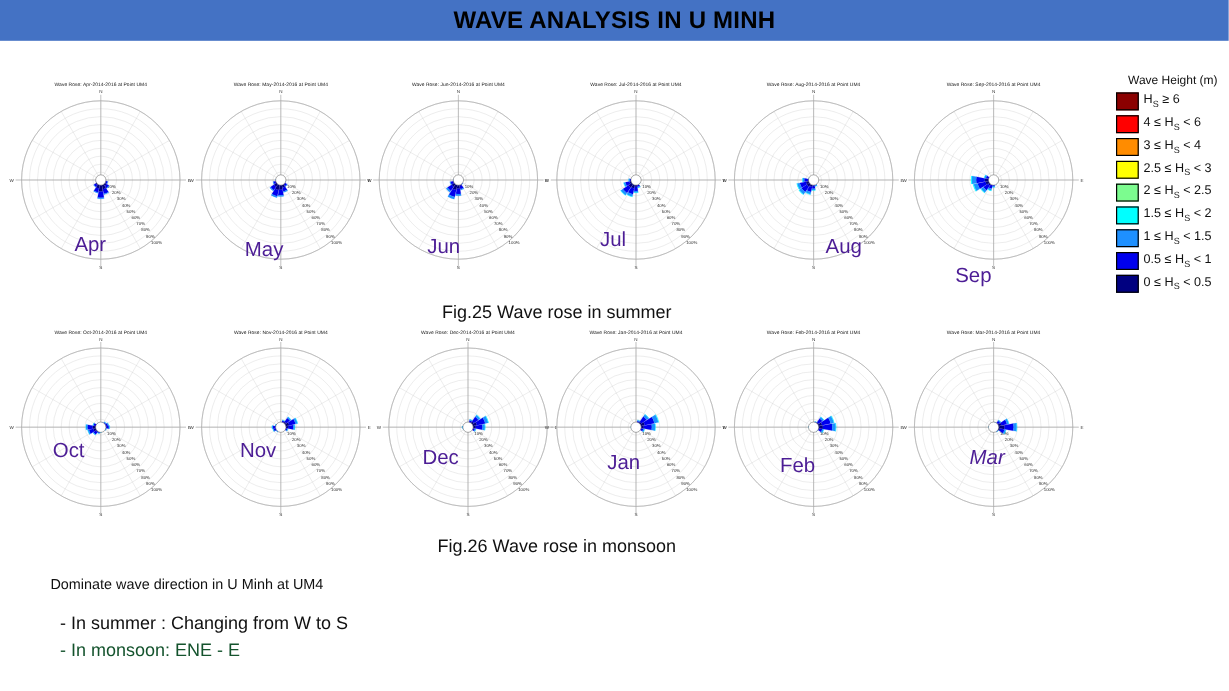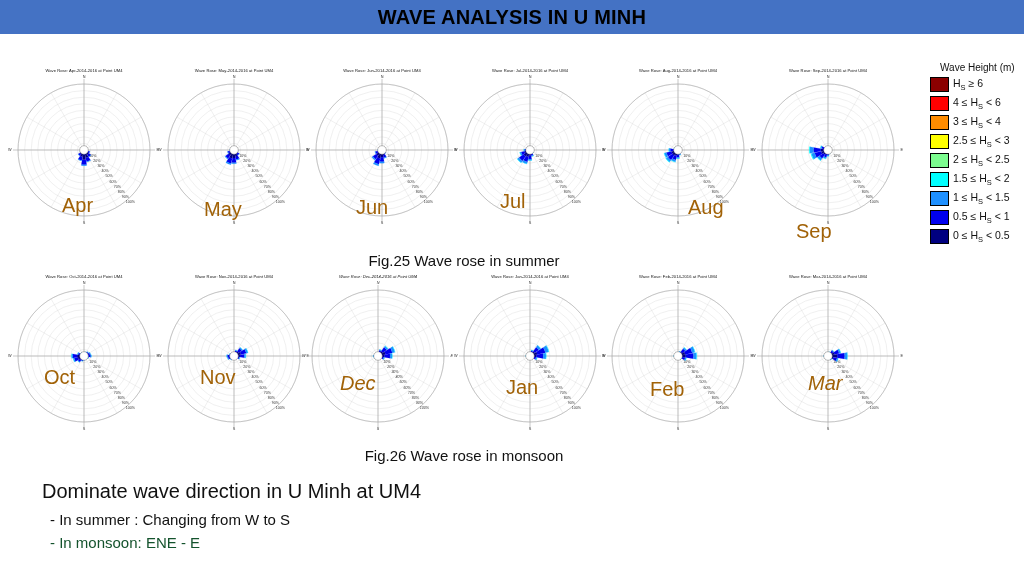--- a/index.html
+++ b/index.html
@@ -40,21 +40,21 @@
   .rose-title {
     position: absolute; top: 2px; left: 0; width: 156px;
     text-align: center;
     font-size: 4.1px; color: #111; letter-spacing: 0.05px;
     font-family: "Liberation Sans", sans-serif;
     white-space: nowrap;
   }
   .rose-svg { position: absolute; top: 6px; left: 0; }
   .rose-month {
     position: absolute;
-    font-size: 20px; color: #a16207;
+    font-size: 17px; color: #4c1d95;
     font-family: "Liberation Sans", sans-serif;
   }
 
   
   .fig-caption {
     position: absolute; width: 1024px; text-align: center;
     font-size: 15px; color: #111;
     font-family: "Liberation Sans", sans-serif;
   }
   .fig-caption.summer { top: 252px; left: -48px; }
@@ -74,21 +74,21 @@
   .legend-label {
     font-size: 10.5px; color: #111; white-space: nowrap;
     font-family: "Liberation Sans", sans-serif;
   }
   .legend-label sub { font-size: 7.5px; }
 
   
   .footer { position: absolute; left: 0; top: 480px; width: 1024px; }
   .footer-head {
     position: absolute; left: 42px; top: 0;
-    font-size: 20px; color: #111;
+    font-size: 12px; color: #111;
     font-family: "Liberation Sans", sans-serif;
   }
   .footer-line1 {
     position: absolute; left: 50px; top: 31px;
     font-size: 15px; color: #111;
     font-family: "Liberation Sans", sans-serif;
   }
   .footer-line2 {
     position: absolute; left: 50px; top: 54px;
     font-size: 15px; color: #14532d;
@@ -827,21 +827,21 @@
             <path d="M75.0622997064354,75.9696303801932 L75.05182091151684,75.96238803933855 A3.5838,3.5838 0 0 1 75.96238803933855,75.05182091151684 L75.9696303801932,75.0622997064354 A3.5710620000000004,3.5710620000000004 0 0 0 75.0622997064354,75.9696303801932 Z" fill="#00ffff" stroke="#00ffff" stroke-width="0.15"></path>
             <path d="M76.74696005030819,76.05938389049345 L76.6087676444279,75.84536165670215 A2.56476,2.56476 0 0 1 77.46019044928072,75.49269078361837 L77.51381023481278,75.74174414376333 A2.31,2.31 0 0 0 76.74696005030819,76.05938389049345 Z" fill="#000080" stroke="#000080" stroke-width="0.15"></path>
             <path d="M76.6087676444279,75.84536165670215 L76.45330118781257,75.60458664368694 A2.851365,2.851365 0 0 1 77.39986819055713,75.2125057534553 L77.46019044928072,75.49269078361837 A2.56476,2.56476 0 0 0 76.6087676444279,75.84536165670215 Z" fill="#0000ee" stroke="#0000ee" stroke-width="0.15"></path>
             <path d="M76.45330118781257,75.60458664368694 L76.40493384575446,75.52967886185999 A2.940531,2.940531 0 0 1 77.3811012656209,75.12533707740457 L77.39986819055713,75.2125057534553 A2.851365,2.851365 0 0 0 76.45330118781257,75.60458664368694 Z" fill="#1e90ff" stroke="#1e90ff" stroke-width="0.15"></path>
             <path d="M76.40493384575446,75.52967886185999 L76.40147903560745,75.5243283060152 A2.9469000000000003,2.9469000000000003 0 0 1 77.3797607709826,75.11911074340094 L77.3811012656209,75.12533707740457 A2.940531,2.940531 0 0 0 76.40493384575446,75.52967886185999 Z" fill="#00ffff" stroke="#00ffff" stroke-width="0.15"></path>
             <circle cx="78" cy="78" r="4.29" fill="#ffffff" stroke="#555" stroke-width="0.4"></circle>
           </g>
         </svg>
         <div class="rose-month" style="left: 44px; top: 94px;">Nov</div>
       </div>
-      <div class="rose-cell" style="left: 300px; font-style: italic;">
+      <div class="rose-cell" style="left: 312px;">
         <div class="rose-title">Wave Rose: Dec-2014-2016 at Point UM4</div>
         <svg width="156" height="164" viewBox="0 0 156 164" class="rose-svg">
           <g>
             <circle cx="78" cy="78" r="66" fill="#ffffff" stroke="#8a8a8a" stroke-width="0.5"></circle>
             <circle cx="78" cy="78" r="6.6" fill="none" stroke="#c9c9c9" stroke-width="0.28"></circle>
             <circle cx="78" cy="78" r="13.2" fill="none" stroke="#c9c9c9" stroke-width="0.28"></circle>
             <circle cx="78" cy="78" r="19.8" fill="none" stroke="#c9c9c9" stroke-width="0.28"></circle>
             <circle cx="78" cy="78" r="26.4" fill="none" stroke="#c9c9c9" stroke-width="0.28"></circle>
             <circle cx="78" cy="78" r="33" fill="none" stroke="#c9c9c9" stroke-width="0.28"></circle>
             <circle cx="78" cy="78" r="39.6" fill="none" stroke="#c9c9c9" stroke-width="0.28"></circle>

